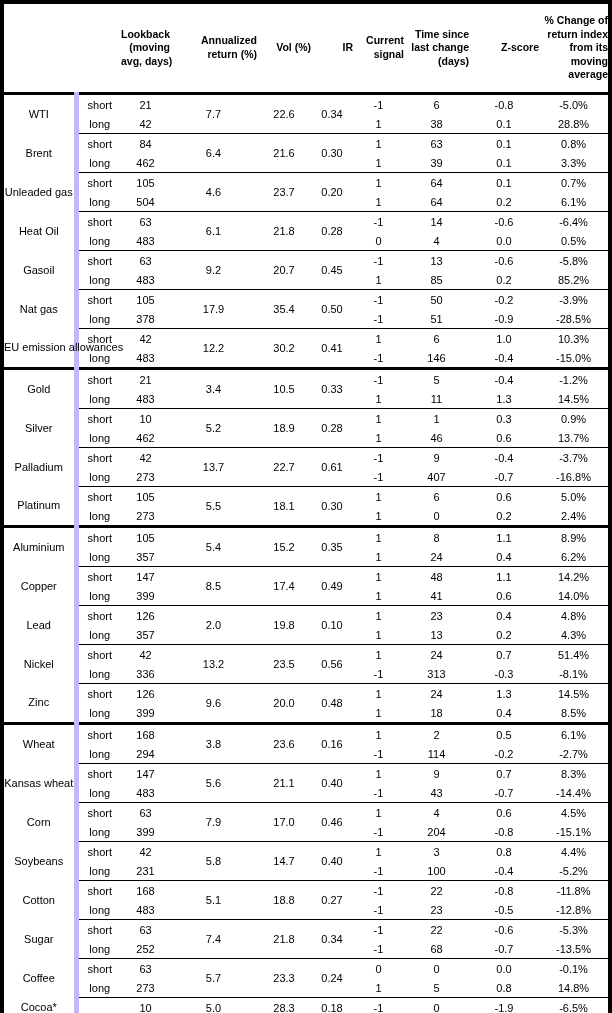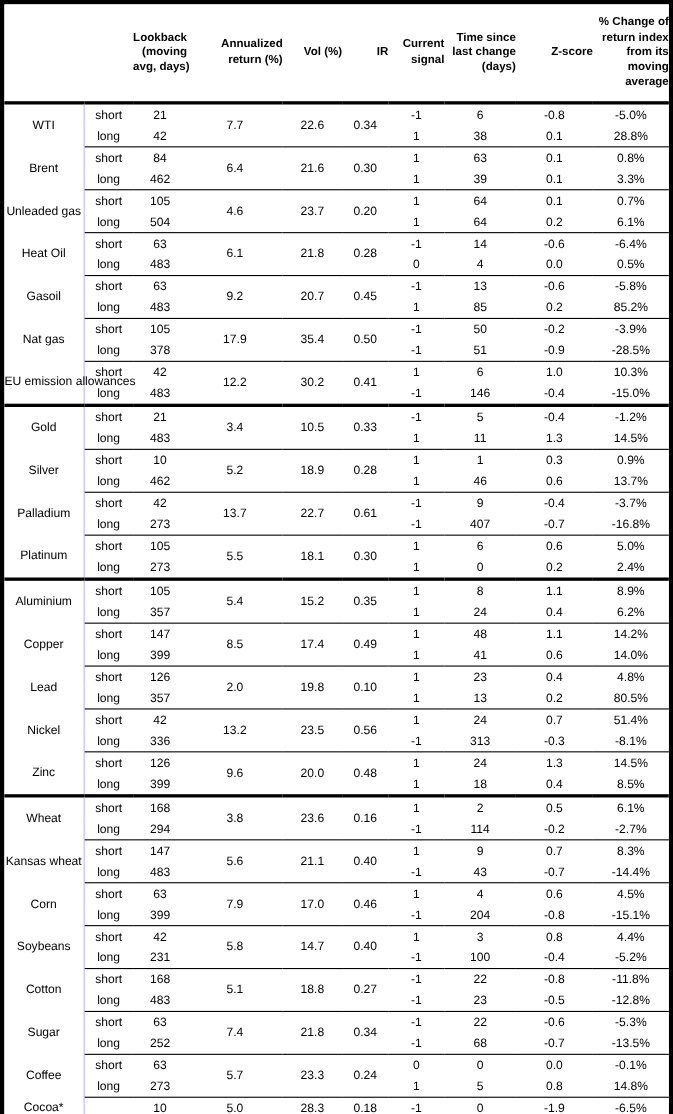--- a/index.html
+++ b/index.html
@@ -46,21 +46,21 @@
     height: 19px;
     padding: 0;
     text-align: center;
     vertical-align: middle;
     overflow: visible;
     white-space: nowrap;
   }
   td.name {
     text-align: left;
     padding-left: 5px;
-    border-right: 1px solid #c4b5fd;
+    border-right: 5px solid #c4b5fd;
     white-space: normal;
     line-height: 1.15;
   }
   td.side {
     text-align: left;
     padding-left: 12px;
   }
   tr.group-start td { border-top: 1px solid #000; }
   tr.group-start td.name { border-top: none; }
   tr.section-start td { border-top: 3px solid #000; }
@@ -380,21 +380,21 @@
             <td>23</td>
             <td>0.4</td>
             <td>4.8%</td>
           </tr>
           <tr>
             <td class="side">long</td>
             <td>357</td>
             <td>1</td>
             <td>13</td>
             <td>0.2</td>
-            <td>80.5%</td>
+            <td>4.3%</td>
           </tr>
           <tr class="group-start">
             <td rowspan="2" class="name">Nickel</td>
             <td class="side">short</td>
             <td>42</td>
             <td rowspan="2">13.2</td>
             <td rowspan="2">23.5</td>
             <td rowspan="2">0.56</td>
             <td>1</td>
             <td>24</td>

